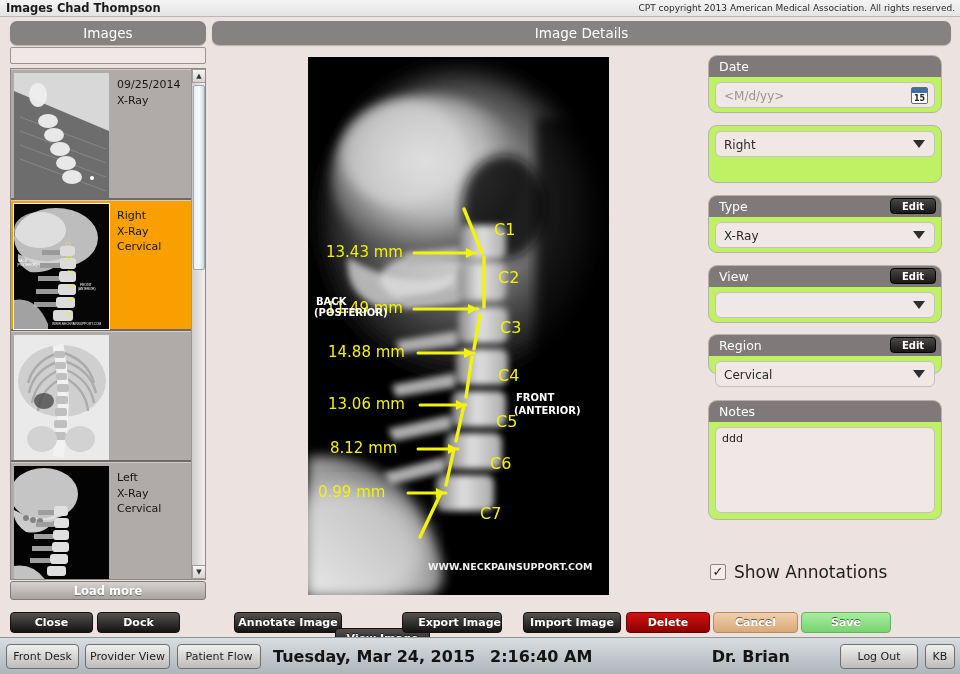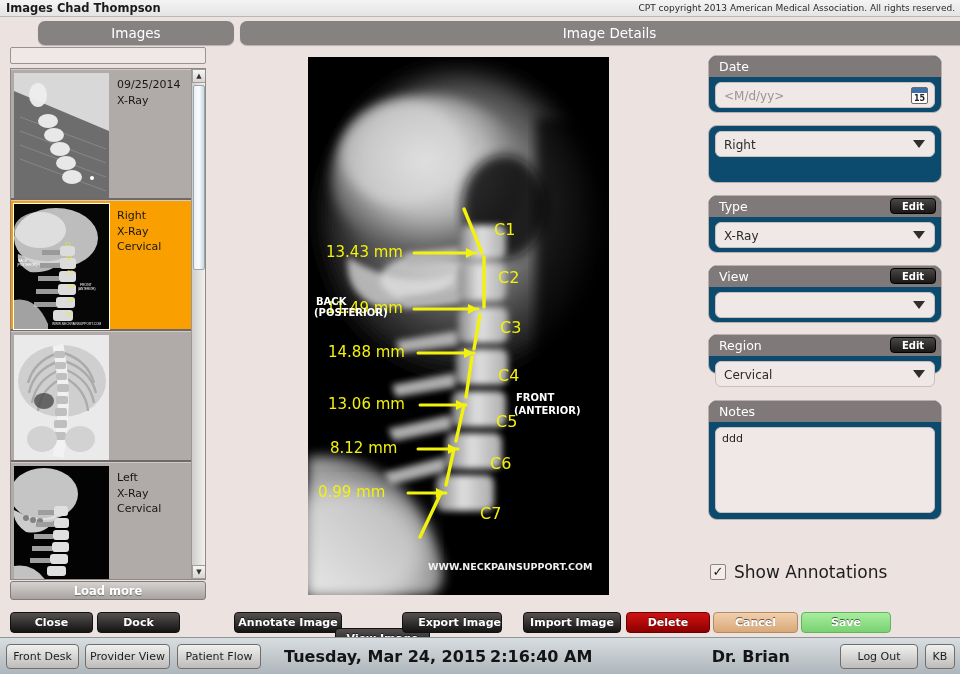--- a/index.html
+++ b/index.html
@@ -36,21 +36,20 @@
   
   .panel-head {
     position: absolute; height: 24px;
     background: #878282;
     border-radius: 7px;
     color: #fff;
     font-size: 13.5px;
     text-align: center;
     line-height: 24px;
     box-shadow: 0 1px 1px rgba(0,0,0,.22);
-    margin-left: 28px;
   }
   #images-head { left: 10px; top: 21px; width: 196px; }
   #details-head { left: 212px; top: 21px; width: 739px; }
 
   
   .search-box {
     position: absolute; left: 10px; top: 47px; width: 196px; height: 17px;
     background: #f0e8e6; border: 1px solid #9a9290; border-radius: 2px;
   }
   .thumb-list {
@@ -106,21 +105,21 @@
   
   .viewer {
     position: absolute; left: 308px; top: 57px; width: 301px; height: 538px;
     background: #000; overflow: hidden;
   }
   .viewer svg { position: absolute; left: 0; top: 0; }
 
   
   .field {
     position: absolute; left: 708px; width: 234px;
-    background: #0c4a6e;
+    background: #bef264;
     border: 1px solid #b9b0ae; border-radius: 9px;
   }
   .field-label {
     height: 21px; background: #7f7a79;
     border-radius: 8px 8px 0 0;
     color: #fff; font-size: 12.5px; line-height: 21px; padding-left: 10px;
     position: relative;
   }
   .field-ctl {
     margin: 5px 6px 6px 6px; height: 26px;
@@ -186,21 +185,21 @@
     background: linear-gradient(#d8dde0,#aeb6bb);
     border-top: 1px solid #8e9599;
   }
   .sbtn {
     position: absolute; top: 6px; height: 25px;
     background: linear-gradient(#f0f0ef,#bdbcba);
     border: 1px solid #6f6e6c; border-radius: 4px;
     font-size: 11px; color: #1d1d1d; text-align: center; line-height: 24px;
   }
   .datetime {
-    position: absolute; top: 9px; left: 284px;
+    position: absolute; top: 9px; left: 273px;
     font-size: 16px; font-weight: bold; color: #141414;
   }
   .clock {
     position: absolute; top: 9px; left: 490px;
     font-size: 16px; font-weight: bold; color: #141414;
   }
   .docname {
     position: absolute; top: 9px; right: 170px;
     font-size: 16px; font-weight: bold; color: #141414;
   }

